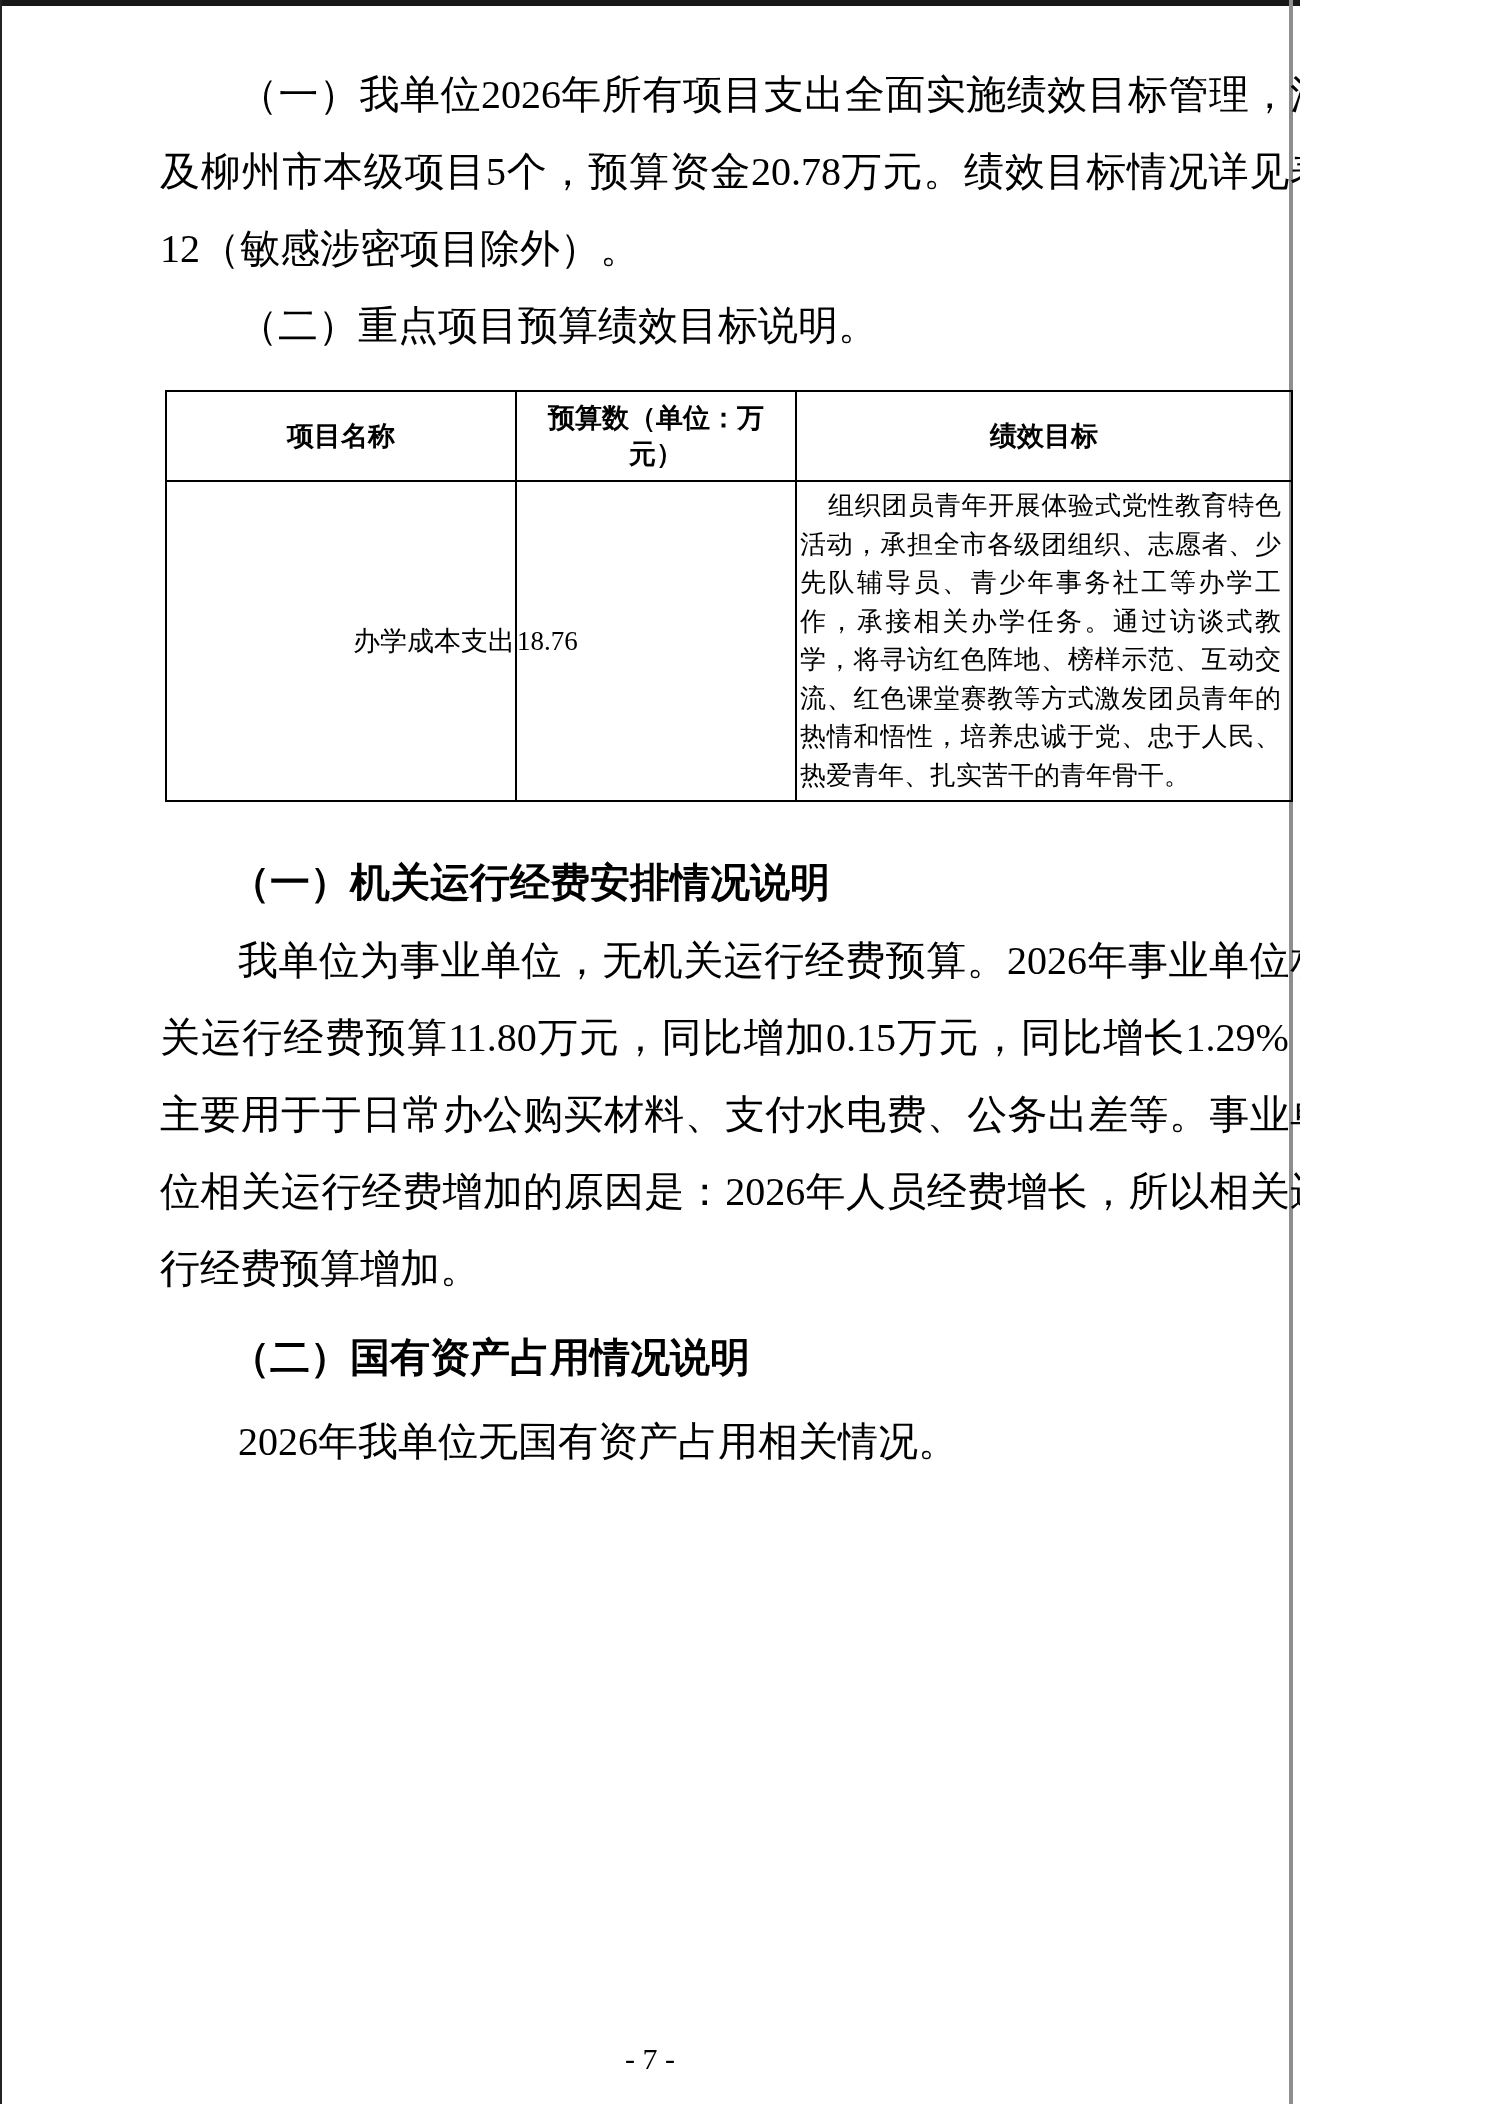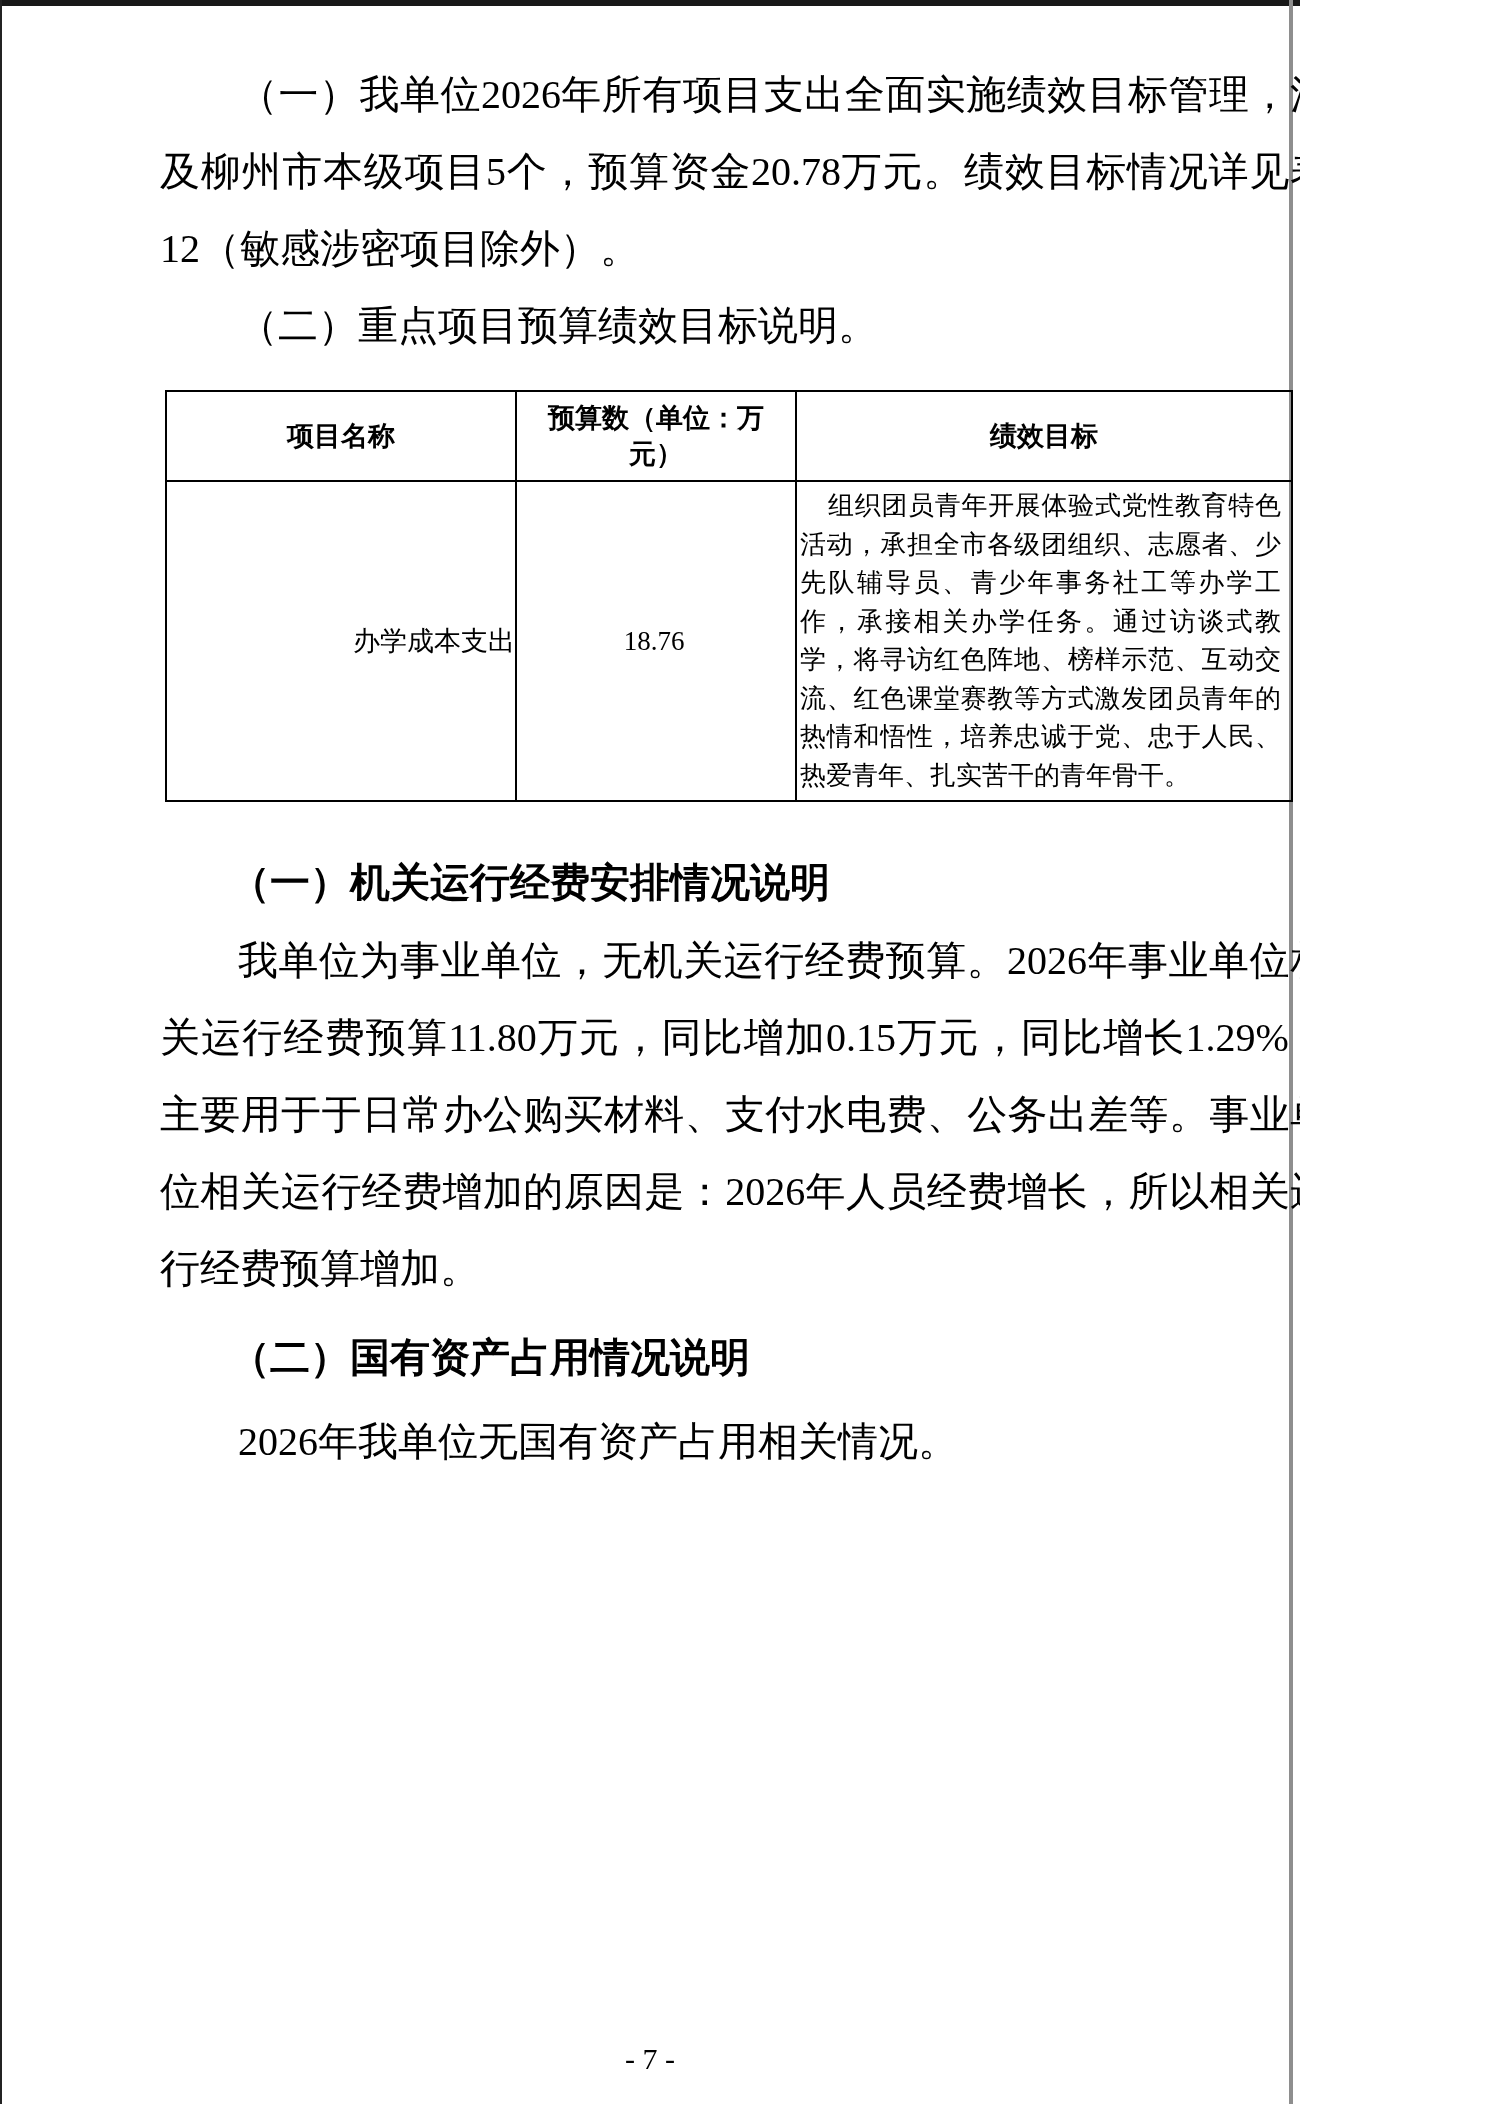--- a/index.html
+++ b/index.html
@@ -51,21 +51,21 @@
   td.cell-name {
     font-size:27px;
     padding-left:12px;
     vertical-align:middle;
     text-align:right;
   }
   td.cell-budget {
     font-size:27px;
     padding-right:4px;
     vertical-align:middle;
-    text-align:center;
+    text-align:left;
   }
   td.cell-target {
     font-size:26px;
     line-height:38.5px;
     text-align:justify;
     vertical-align:top;
     padding:5px 10px 5px 3px;
     text-indent:28px;
   }
 

